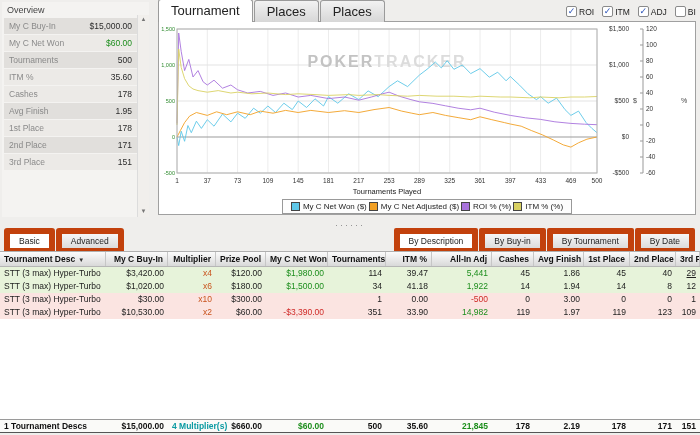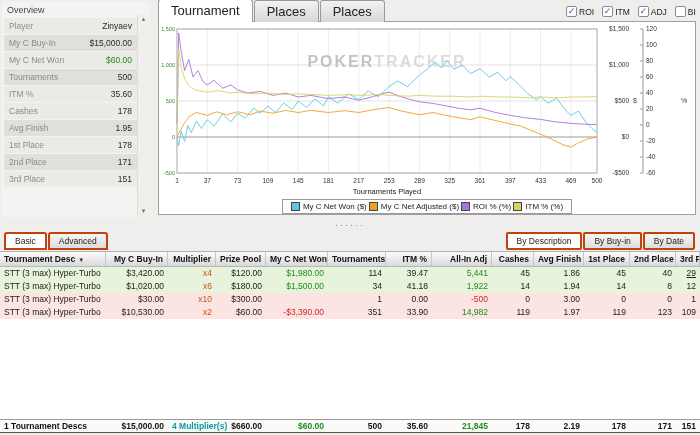--- a/index.html
+++ b/index.html
@@ -33,21 +33,21 @@
   #chart-svg text{font-family:"Liberation Sans",sans-serif}
   #legend{display:flex;justify-content:center}
   #legend-inner{display:flex;gap:2px;border:1px solid #999;background:#fdfdfd;padding:2px 8px;align-items:center}
   .leg-item{display:flex;align-items:center;gap:3px;font-size:8px;color:#222}
   .leg-swatch{width:7px;height:7px;border:1px solid #444}
 
   #splitter{position:absolute;top:221px;left:0;width:100%;text-align:center;font-size:9px;color:#888;letter-spacing:2px;line-height:9px}
 
   
   #bottom-bar{position:absolute;left:4px;right:4px;top:232px;height:17px;display:flex;align-items:center}
-  .btab,.gbtn{font-size:8.5px;color:#222;padding:2px 9px;background:linear-gradient(#f6f6f6,#dcdcdc);border:2px solid #c2410c;margin-right:1px;white-space:nowrap}
+  .btab,.gbtn{font-size:8.5px;color:#222;padding:2px 9px;background:linear-gradient(#f6f6f6,#dcdcdc);border:6px solid #c2410c;margin-right:1px;white-space:nowrap}
   .btab{border-radius:3px 3px 0 0}
   .btab.active,.gbtn.active{background:#fff}
   #group-buttons{margin-left:auto;display:flex}
   .gbtn{border-radius:2px}
 
   
   #table{position:absolute;left:0;top:251px;width:700px;bottom:2px;background:#fff;border-top:1px solid #b0b0b0}
   #thead{display:flex;height:14px;background:linear-gradient(#fbfbfb,#d9d9d9);border-bottom:1px solid #b6b6b6}
   .th{font-size:8.5px;font-weight:bold;color:#111;line-height:14px;padding:0 4px;border-right:1px solid #c6c6c6;box-sizing:border-box;text-align:right;overflow:hidden;white-space:nowrap;flex-shrink:0}
   .th.left{text-align:left}
@@ -63,24 +63,20 @@
   .tf.ovis{overflow:visible}
 </style>
 </head>
 <body>
 
 <div id="app">
 
   <div id="sidebar">
     <div id="ov-title">Overview</div>
     <div id="ov-rows">
-        <div class="ov-row a">
-          <span class="ov-label">Player</span>
-          <span class="ov-value">Zinyaev</span>
-        </div>
         <div class="ov-row b">
           <span class="ov-label">My C Buy-In</span>
           <span class="ov-value">$15,000.00</span>
         </div>
         <div class="ov-row a">
           <span class="ov-label">My C Net Won</span>
           <span class="ov-value" style="color: rgb(29, 142, 29);">$60.00</span>
         </div>
         <div class="ov-row b">
           <span class="ov-label">Tournaments</span>
@@ -244,20 +240,21 @@
   <div id="splitter">······</div>
 
   <div id="bottom-bar">
     <div id="bottom-tabs" style="display:flex">
         <div class="btab active">Basic</div>
         <div class="btab">Advanced</div>
       </div>
     <div id="group-buttons">
         <div class="gbtn active">By Description</div>
         <div class="gbtn">By Buy-in</div>
+        <div class="gbtn">By Tournament</div>
         <div class="gbtn">By Date</div>
       </div>
   </div>
 
   <div id="table">
     <div id="thead">
         <div class="th left" style="width: 106px;"><span>Tournament Desc</span><span class="sort">▼</span></div>
         <div class="th" style="width: 62px;"><span>My C Buy-In</span></div>
         <div class="th" style="width: 48px;"><span>Multiplier</span></div>
         <div class="th" style="width: 50px;"><span>Prize Pool</span></div>

